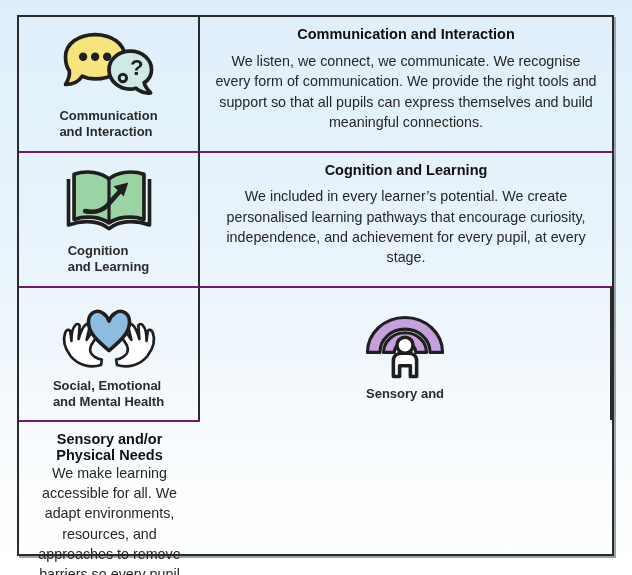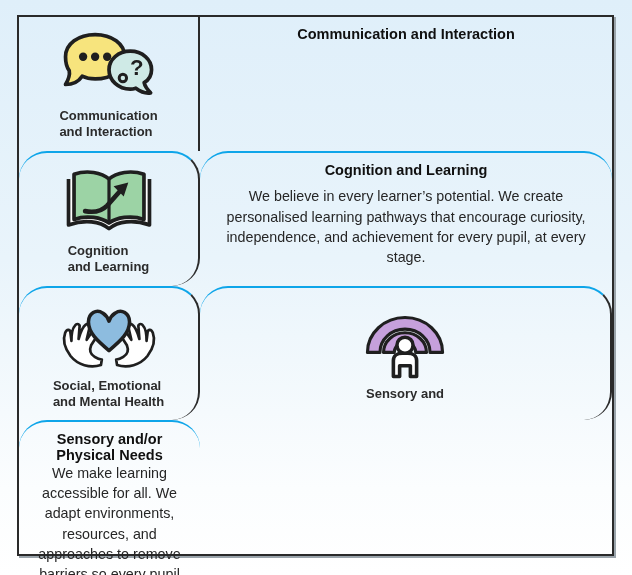--- a/index.html
+++ b/index.html
@@ -12,21 +12,21 @@
   }
   .board{
     position:absolute;left:17px;top:15px;width:597px;height:541px;
     border:2px solid #2a2a2a;box-sizing:border-box;
     box-shadow:2px 2px 0 #9aa4ab;
     display:grid;
     grid-template-columns:181px 1fr;
     grid-template-rows:repeat(4,1fr);
   }
   .cell{box-sizing:border-box;min-width:0;min-height:0;}
-  .board > .cell:nth-child(n+3){border-top:2px solid #0ea5e9;border-radius:28px;}
+  .board > .cell:nth-child(n+3){border-top:2px solid #701a75;}
   .icon-cell{
     border-right:2px solid #2a2a2a;
     display:flex;flex-direction:column;align-items:center;justify-content:center;
     padding:4px 6px;gap:5px;
   }
   .icon-wrap{display:flex;align-items:center;justify-content:center;}
   .icon-label{
     text-align:left;font-weight:bold;font-size:13px;line-height:1.22;color:#2b2b2b;
   }
   .text-cell{
@@ -61,41 +61,44 @@
         <circle cx="70" cy="53" r="4" fill="none" stroke="#1f1f1f" stroke-width="3.2"></circle>
       </svg>
     </div>
     <div class="icon-label">
       <div>Communication</div>
       <div>and Interaction</div>
     </div>
   </div>
   <div class="cell text-cell">
     <div class="row-title">Communication and Interaction</div>
+    <div class="row-body-wrap">
+        <div class="row-body">We listen, we connect, we communicate. We recognise every form of communication. We provide the right tools and support so that all pupils can express themselves and build meaningful connections.</div>
+      </div>
   </div>
 
   <div class="cell icon-cell">
     <div class="icon-wrap">
       <svg width="92" height="74" viewBox="0 0 100 80">
         <path d="M6 16 L6 66 C24 60 40 62 50 70 C60 62 76 60 94 66 L94 16" fill="#ffffff" stroke="#1f1f1f" stroke-width="4" stroke-linejoin="round"></path>
         <path d="M50 16 C42 9 26 6 12 11 L12 60 C26 55 42 58 50 64 C58 58 74 55 88 60 L88 11 C74 6 58 9 50 16 Z" fill="#9cd3a5" stroke="#1f1f1f" stroke-width="4" stroke-linejoin="round"></path>
         <path d="M50 16 L50 64" fill="none" stroke="#1f1f1f" stroke-width="3.5"></path>
         <path d="M24 51 C34 53 42 51 48 45 L64 27" fill="none" stroke="#1f1f1f" stroke-width="5" stroke-linecap="round"></path>
         <polygon points="71,20 55,24 66,35" fill="#1f1f1f"></polygon>
       </svg>
     </div>
     <div class="icon-label">
       <div>Cognition</div>
       <div>and Learning</div>
     </div>
   </div>
   <div class="cell text-cell">
     <div class="row-title">Cognition and Learning</div>
     <div class="row-body-wrap">
-        <div class="row-body">We believe in every learner’s potential. We create personalised learning pathways that encourage curiosity, independence, and achievement for every pupil, at every stage.</div>
+        <div class="row-body">We included in every learner’s potential. We create personalised learning pathways that encourage curiosity, independence, and achievement for every pupil, at every stage.</div>
       </div>
   </div>
 
   <div class="cell icon-cell">
     <div class="icon-wrap">
       <svg width="102" height="76" viewBox="0 0 110 85">
         <g id="lhand">
           <path d="M46 76 C34 80 20 76 12 66 C6 58 3 48 6 40 C8 35 12 36 12 41 L13 49 C13 42 14 35 17 32 C19 29 23 30 22 34 L21 47 C23 40 26 33 29 31 C32 29 35 31 33 35 L30 48 C33 43 36 39 39 38 C42 37 44 40 42 43 L35 54 C33 59 34 64 39 67 C42 69 45 70 47 70 Z" fill="#ffffff" stroke="#1f1f1f" stroke-width="3" stroke-linejoin="round"></path>
         </g>
         <g transform="translate(110,0) scale(-1,1)">

